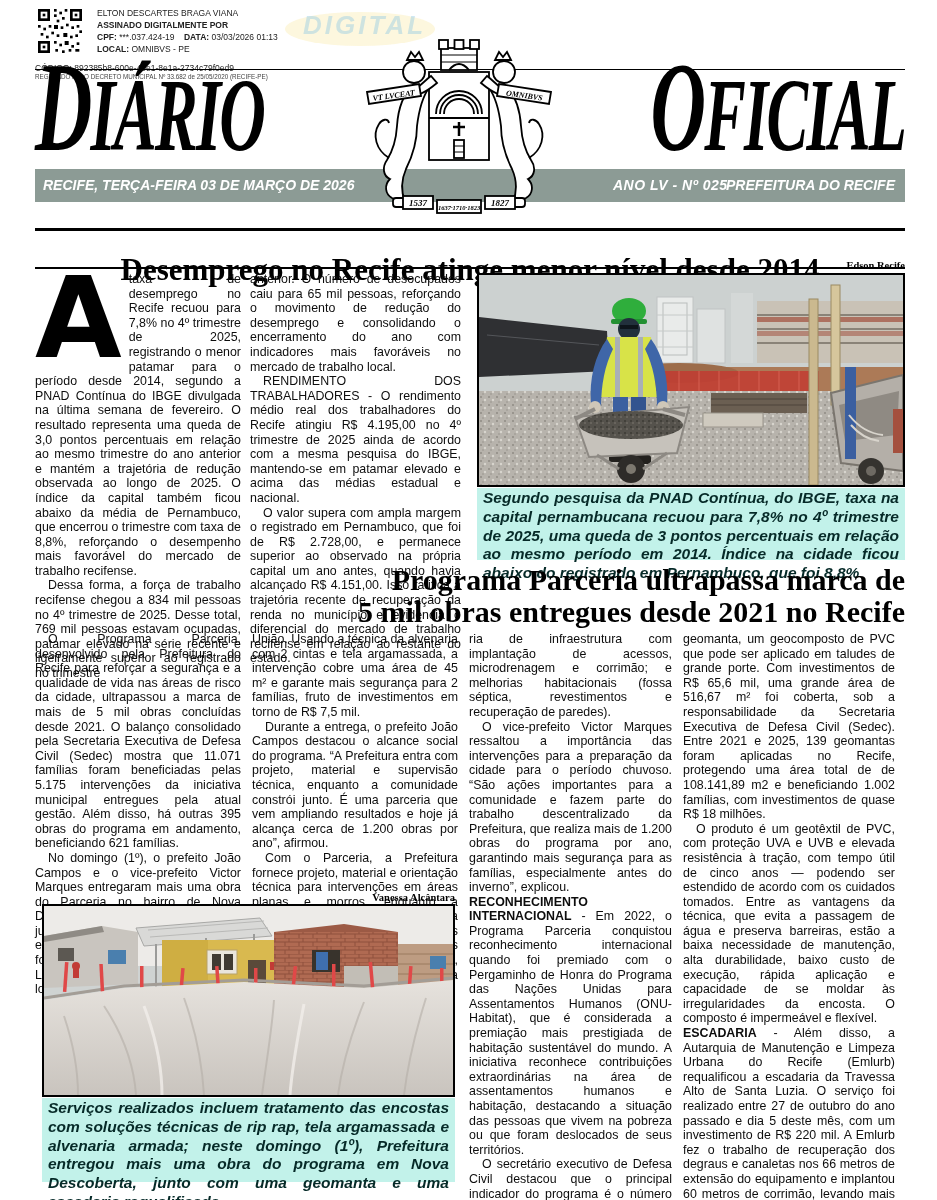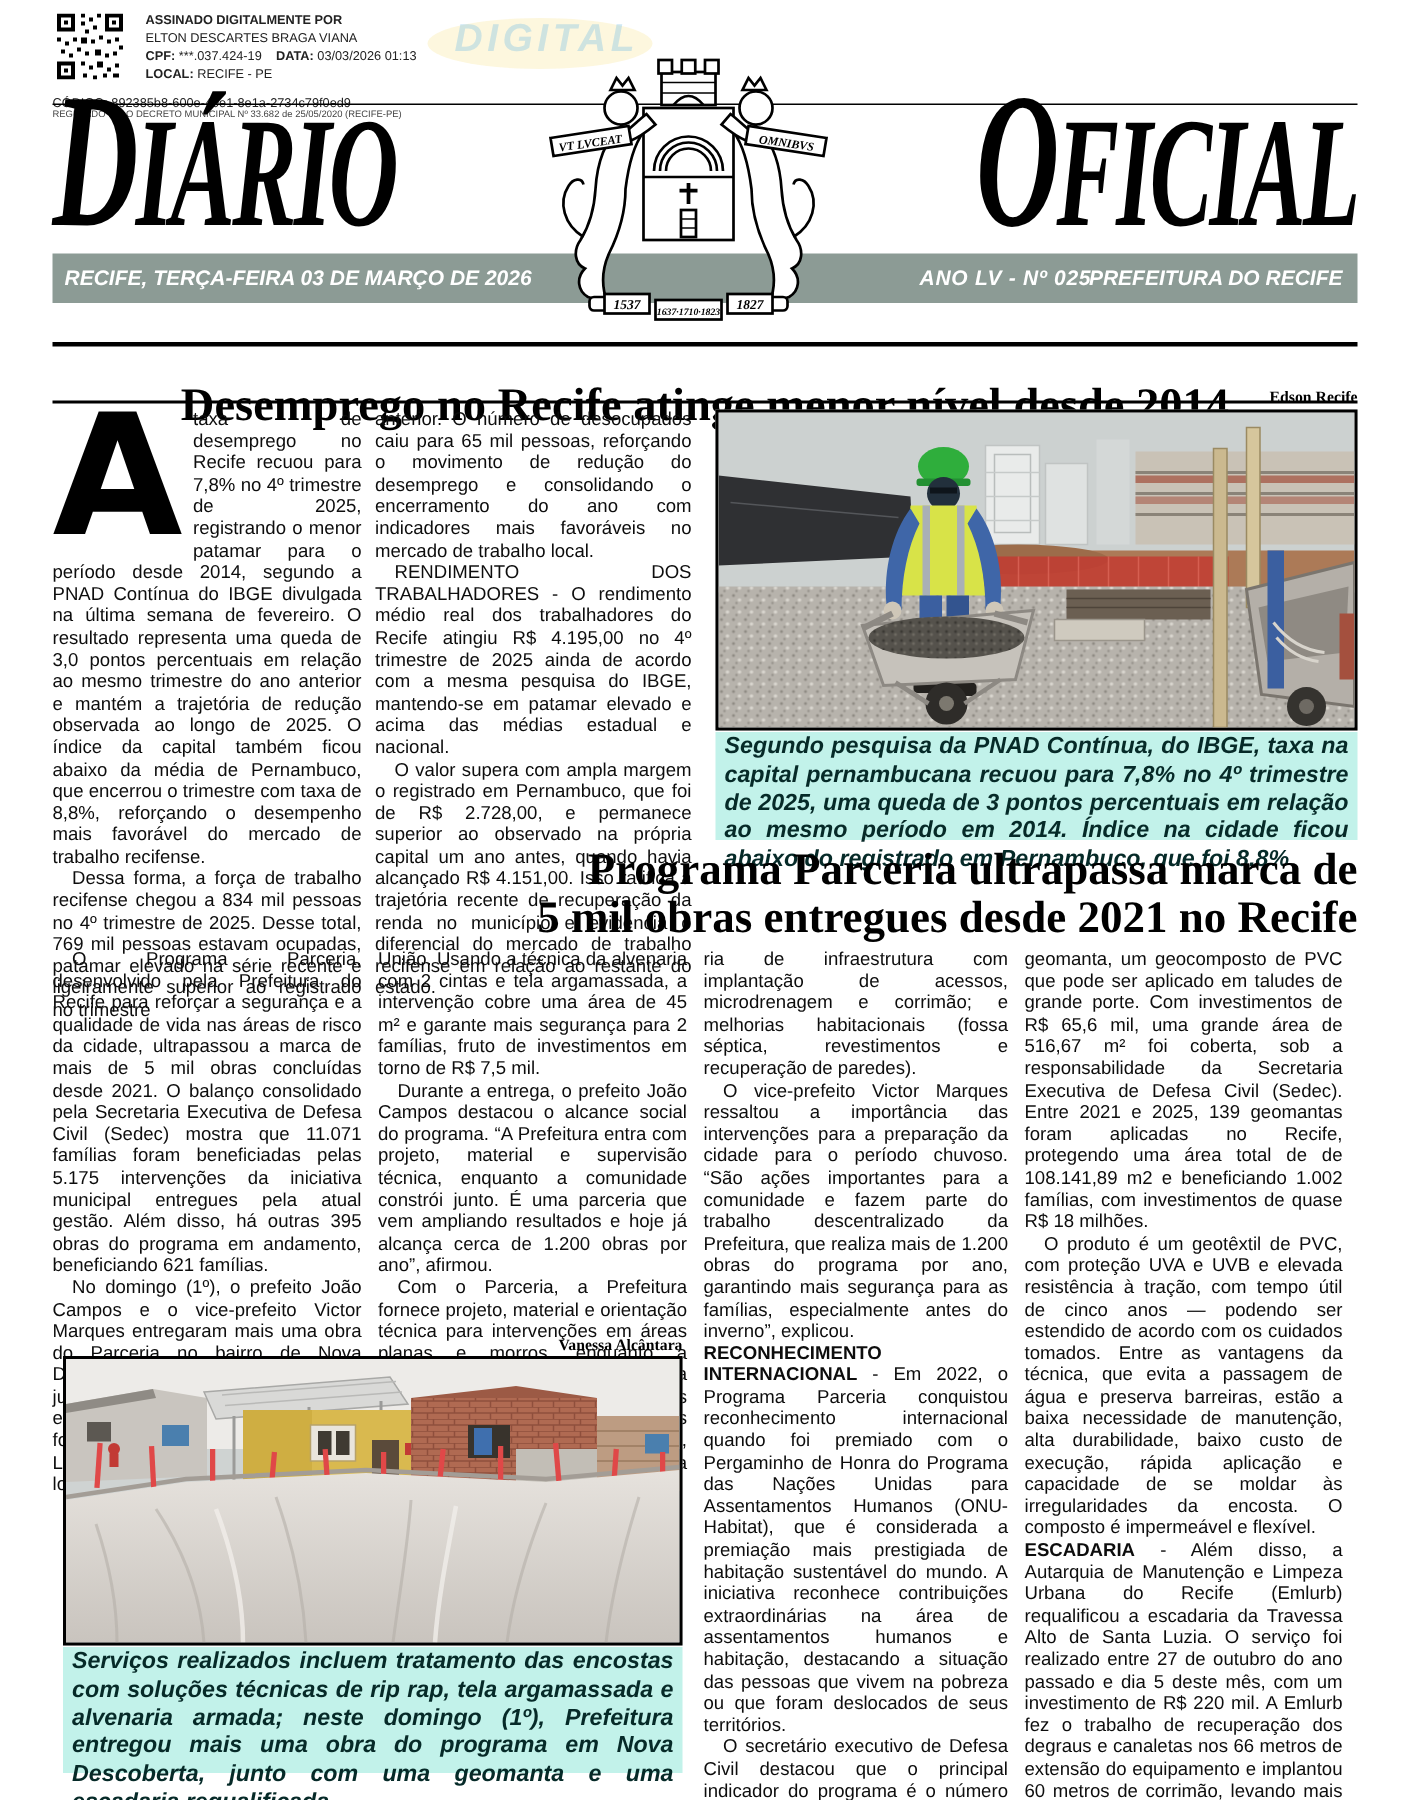--- a/index.html
+++ b/index.html
@@ -112,24 +112,24 @@
         <rect x="20" y="24" width="3" height="3"></rect>
           <rect x="25" y="27" width="2" height="2"></rect>
           <rect x="29" y="25" width="2" height="2"></rect>
         <rect x="13" y="30" width="2" height="2"></rect>
           <rect x="18" y="31" width="2" height="2"></rect>
           <rect x="23" y="30" width="2" height="2"></rect>
         <rect x="28" y="30" width="3" height="2"></rect>
       </g>
     </svg>
     <div class="sigtxt">
+      <p class="sigline">ELTON DESCARTES BRAGA VIANA</p>
       <p class="sigline b">ASSINADO DIGITALMENTE POR</p>
-      <p class="sigline">ELTON DESCARTES BRAGA VIANA</p>
       <p class="sigline"><span class="b">CPF:</span> <span>***.037.424-19</span>&nbsp;&nbsp;&nbsp;&nbsp;<span class="b">DATA:</span> <span>03/03/2026 01:13</span></p>
-      <p class="sigline"><span class="b">LOCAL:</span> <span>RECIFE - PE</span></p>
+      <p class="sigline"><span class="b">LOCAL:</span> <span>OMNIBVS - PE</span></p>
     </div>
     <p class="sigcode"><span class="b">CÓDIGO:</span> <span>892385b8-600e-40e1-8e1a-2734c79f0ed9</span></p>
     <p class="sigreg">REGULADO PELO DECRETO MUNICIPAL Nº 33.682 de 25/05/2020 (RECIFE-PE)</p>
   </div>
 
   <div class="ruletop"></div>
 
   <div class="masthead">
     <div class="mword" id="mw1"><span class="cap">D</span><span class="rest">IÁRIO</span></div>
     <div class="mword" id="mw2"><span class="cap">O</span><span class="rest">FICIAL</span></div>

